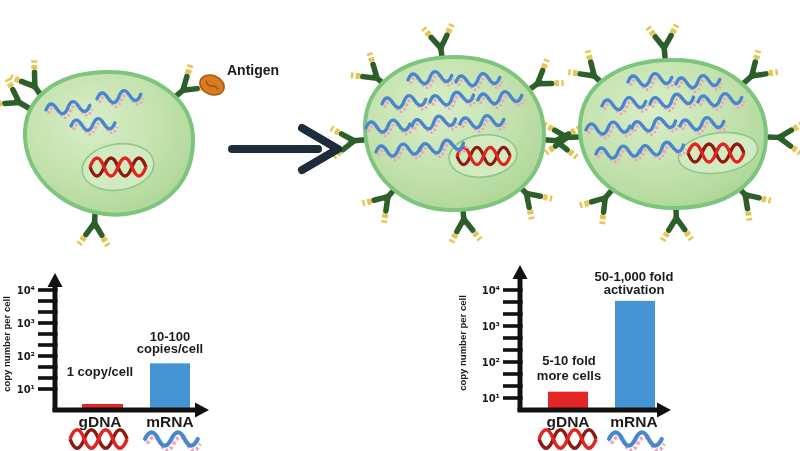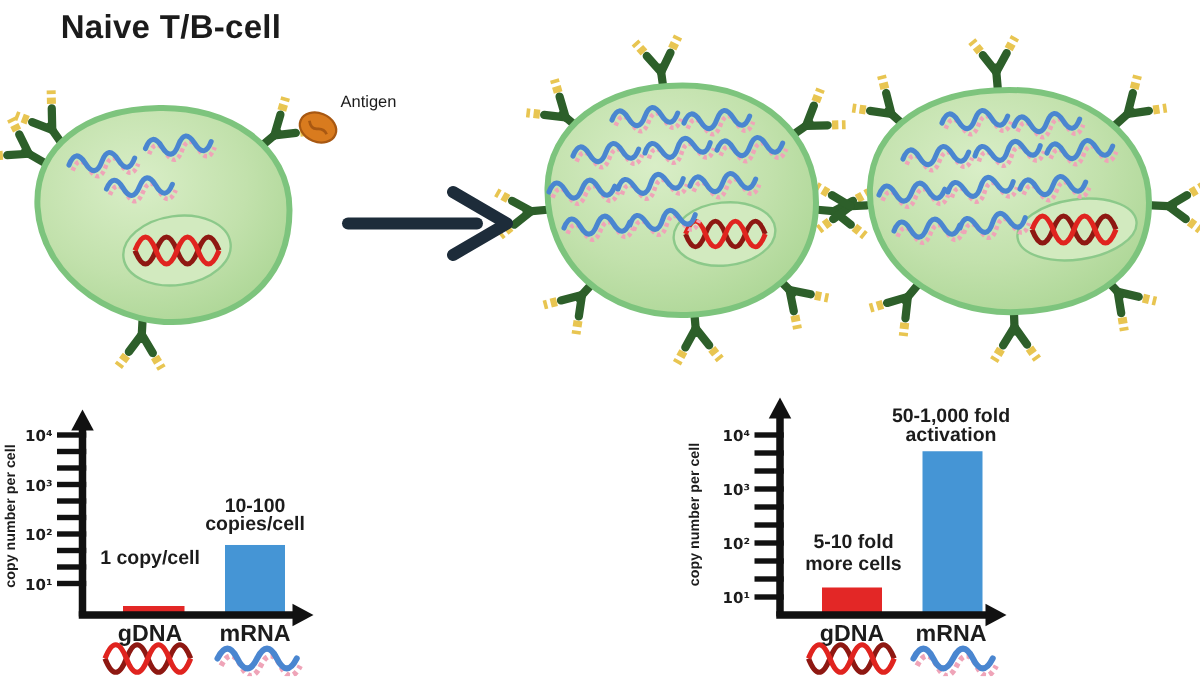--- a/index.html
+++ b/index.html
@@ -8,21 +8,21 @@
     --mrna_blue:#4a86d0; --mrna_pink:#efa4b8; --dna_red:#e0241f; --dna_dark_red:#8e1812;
     --arrow_navy:#1d2c3a; --bar_red:#e32726; --bar_blue:#4595d5; --axis_black:#111111;
   }
   html,body{margin:0;padding:0;background:#ffffff;}
   .stage{position:relative;width:800px;height:451px;background:#ffffff;overflow:hidden;
          font-family:"Liberation Sans",sans-serif;color:#1b1b1b;}
   .stage svg{position:absolute;}
   .panel-title{position:absolute;font-size:22px;font-weight:700;text-align:center;letter-spacing:.2px;}
   #t1{left:8px;top:5px;width:212px;}
   #t2{left:460px;top:7px;width:268px;}
-  .antigen-label{position:absolute;left:227px;top:62px;font-size:11px;font-weight:400;}
+  .antigen-label{position:absolute;left:227px;top:62px;font-size:14px;font-weight:700;}
   
   .cellbody{fill:url(#cellGrad);stroke:var(--cell_border);stroke-width:4;}
   .nucleus{fill:var(--nucleus_fill);stroke:var(--nucleus_border);stroke-width:1.6;}
   .rstem{stroke:var(--receptor_green);stroke-width:5.5;stroke-linecap:round;fill:none;}
   .rtip{stroke:var(--receptor_tip_yellow);stroke-width:6;fill:none;stroke-dasharray:4.2 2.4;}
   .mpink{stroke:var(--mrna_pink);stroke-width:3;fill:none;stroke-dasharray:2.5 2;}
   .mblue{stroke:var(--mrna_blue);stroke-width:3.4;fill:none;stroke-linecap:round;}
   .dnared{stroke:var(--dna_red);stroke-width:3.4;fill:none;}
   .dnadark{stroke:var(--dna_dark_red);stroke-width:3.4;fill:none;}
   .arrowline{stroke:var(--arrow_navy);stroke-width:8;fill:none;stroke-linecap:round;stroke-linejoin:round;}
@@ -37,21 +37,20 @@
   .ticklbl{font-family:"DejaVu Sans",sans-serif;font-size:10px;font-weight:700;text-anchor:end;}
   .ylab{font-size:9.5px;font-weight:600;text-anchor:middle;}
   .ann{font-size:13px;font-weight:600;text-anchor:middle;}
   .cat{font-size:15.5px;font-weight:700;text-anchor:middle;}
 </style>
 </head>
 <body>
 
 <div class="stage">
 
-  <div id="t1" class="panel-title">Naive T/B-cell</div>
   <div class="antigen-label">Antigen</div>
 
   <svg id="cells" width="800" height="451" viewBox="0 0 800 451" style="left:0;top:0">
     <defs>
       <radialGradient id="cellGrad" cx="40%" cy="35%" r="78%">
         <stop offset="0%" stop-color="#d9eec7"></stop>
         <stop offset="55%" stop-color="#c2e1ac"></stop>
         <stop offset="100%" stop-color="#a8d491"></stop>
       </radialGradient>
       <g id="receptor">

